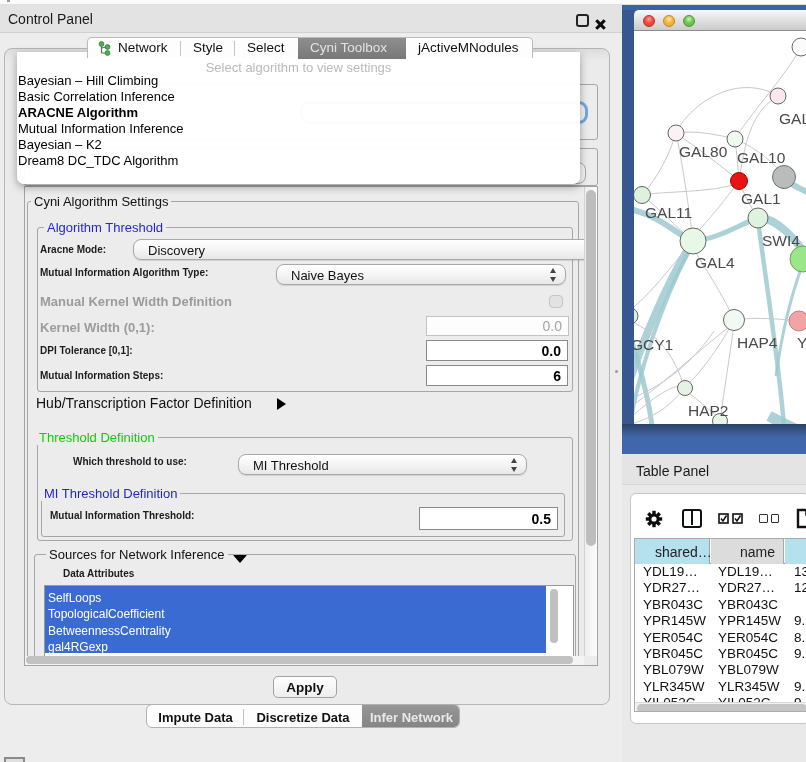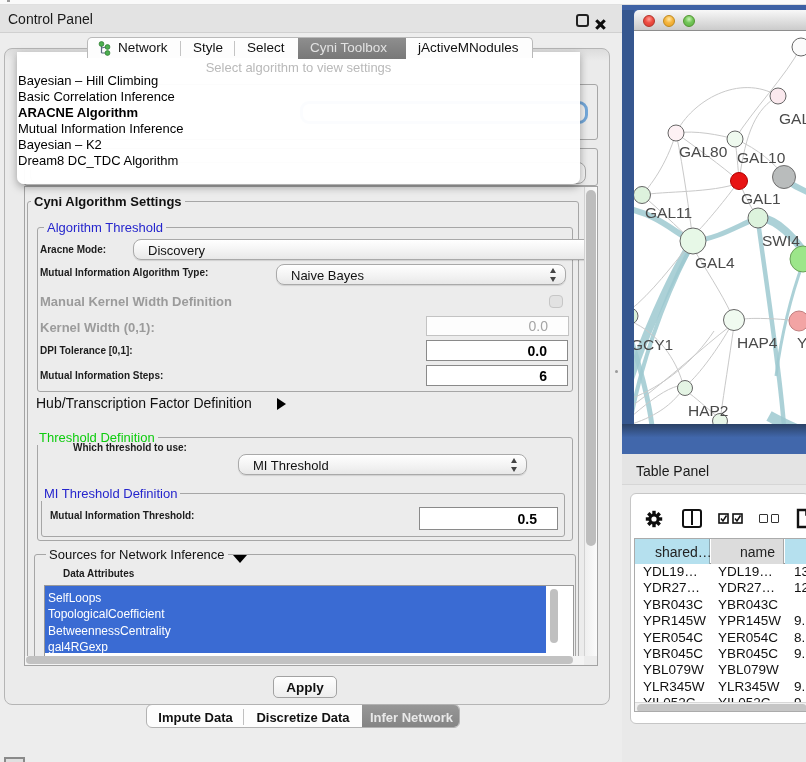--- a/index.html
+++ b/index.html
@@ -9,21 +9,21 @@
 .b { font-weight:bold; }
 .lbl { font-size:10px; color:#1c1c1c; font-weight:bold; white-space:nowrap; }
 .glbl { font-size:13px; color:#9b9b9b; font-weight:bold; white-space:nowrap; }
 .grp { border:1px solid #a6a6a6; border-radius:3px; }
 .grptitle { position:absolute; background:#ececec; padding:0 3px; font-size:13px; white-space:nowrap; }
 .combo { position:absolute; background:linear-gradient(#ffffff,#f2f2f2 60%,#e8e8e8); border:1px solid #a9a9a9; border-radius:8px; box-shadow:0 1px 1px rgba(0,0,0,0.12); }
 .combo .ctext { position:absolute; left:14px; top:50%; transform:translateY(-50%); font-size:13px; color:#111; }
 .step { position:absolute; right:8px; top:50%; width:7px; height:14px; transform:translateY(-50%); }
 .step:before { content:""; position:absolute; left:0; top:0; border-left:3.5px solid transparent; border-right:3.5px solid transparent; border-bottom:5px solid #444; }
 .step:after { content:""; position:absolute; left:0; bottom:0; border-left:3.5px solid transparent; border-right:3.5px solid transparent; border-top:5px solid #444; }
-.tfield { position:absolute; background:#ffffff; border:1px solid #8a8a8a; font-size:14px; color:#000; text-align:left; padding-right:20px; display:flex; align-items:center; justify-content:flex-end; font-weight:600; }
+.tfield { position:absolute; background:#ffffff; border:1px solid #8a8a8a; font-size:14px; color:#000; text-align:left; padding-right:6px; display:flex; align-items:center; justify-content:flex-end; font-weight:600; }
 .tfield.dis { border:1px solid #c3c3c3; color:#a5a5a5; font-weight:normal; background:#fdfdfd; }
 </style>
 </head>
 <body>
 <div id="app" class="abs" style="left:0;top:0;width:806px;height:762px;">
 
 <div class="abs" style="left:0;top:0;width:806px;height:5px;background:#fafafa;border-bottom:1px solid #e0e0e0;"></div>
 <div class="abs" style="left:7px;top:0;width:3px;height:2px;background:#9a9a9a;"></div>
 
 <div class="abs" style="left:0;top:5px;width:622px;height:28px;background:#e3e3e3;border-bottom:1px solid #d0d0d0;">
@@ -67,21 +67,21 @@
 
 <div class="abs" style="left:584px;top:187px;width:13px;height:469px;background:linear-gradient(90deg,#efefef,#fbfbfb);border-left:1px solid #d2d2d2;"></div>
 <div class="abs" style="left:586px;top:190px;width:10px;height:356px;background:#bdbdbd;border-radius:5px;"></div>
 
 <div class="abs" style="left:25px;top:656px;width:559px;height:9px;background:#f4f4f4;"></div>
 <div class="abs" style="left:26px;top:656px;width:547px;height:8px;background:#c2c2c2;border-radius:4px;"></div>
 
 <div id="settings" class="abs" style="left:24px;top:186px;width:560px;height:470px;overflow:hidden;">
 
   <div class="abs" style="left:3px;top:15px;width:552px;height:600px;border:1px solid #a6a6a6;border-radius:3px;"></div>
-  <div class="grptitle" style="left:7px;top:8px;color:#111;font-weight:bold;">Cyni Algorithm Settings</div>
+  <div class="grptitle" style="left:7px;top:8px;color:#111;">Cyni Algorithm Settings</div>
 
   <div class="abs" style="left:13px;top:41px;width:536px;height:165px;border:1px solid #a6a6a6;border-radius:3px;"></div>
   <div class="grptitle" style="left:20px;top:34px;color:#2525cd;">Algorithm Threshold</div>
 
   <div class="lbl" style="position:absolute;left:16px;top:58px;">Aracne Mode:</div>
   <div class="combo" style="left:109px;top:53px;width:487px;height:21px;">
         <span class="ctext">Discovery</span>
         <span class="step"></span>
       </div>
   <div class="lbl" style="position:absolute;left:16px;top:81px;">Mutual Information Algorithm Type:</div>
@@ -97,21 +97,21 @@
   <div class="tfield" style="left:402px;top:154px;width:142px;height:21px;">0.0</div>
   <div class="lbl" style="position:absolute;left:16px;top:184px;">Mutual Information Steps:</div>
   <div class="tfield" style="left:402px;top:179px;width:142px;height:21px;">6</div>
 
   <div class="abs" style="left:12px;top:209px;font-size:14px;color:#111;">Hub/Transcription Factor Definition</div>
   <div class="abs" style="left:253px;top:212px;width:0;height:0;border-top:6px solid transparent;border-bottom:6px solid transparent;border-left:9px solid #000;"></div>
 
   <div class="abs" style="left:13px;top:251px;width:536px;height:104px;border:1px solid #a6a6a6;border-radius:3px;"></div>
   <div class="grptitle" style="left:12px;top:244px;color:#0ecc0e;">Threshold Definition</div>
 
-  <div class="lbl" style="position:absolute;left:49px;top:256px;">Which threshold to use:</div>
+  <div class="lbl" style="position:absolute;left:49px;top:270px;">Which threshold to use:</div>
   <div class="combo" style="left:214px;top:268px;width:289px;height:21px;">
         <span class="ctext">MI Threshold</span>
         <span class="step"></span>
       </div>
 
   <div class="abs" style="left:17px;top:307px;width:524px;height:44px;border:1px solid #a6a6a6;border-radius:3px;"></div>
   <div class="grptitle" style="left:17px;top:300px;color:#2525cd;">MI Threshold Definition</div>
   <div class="lbl" style="position:absolute;left:26px;top:324px;">Mutual Information Threshold:</div>
   <div class="tfield" style="left:395px;top:321px;width:139px;height:23px;">0.5</div>
 

